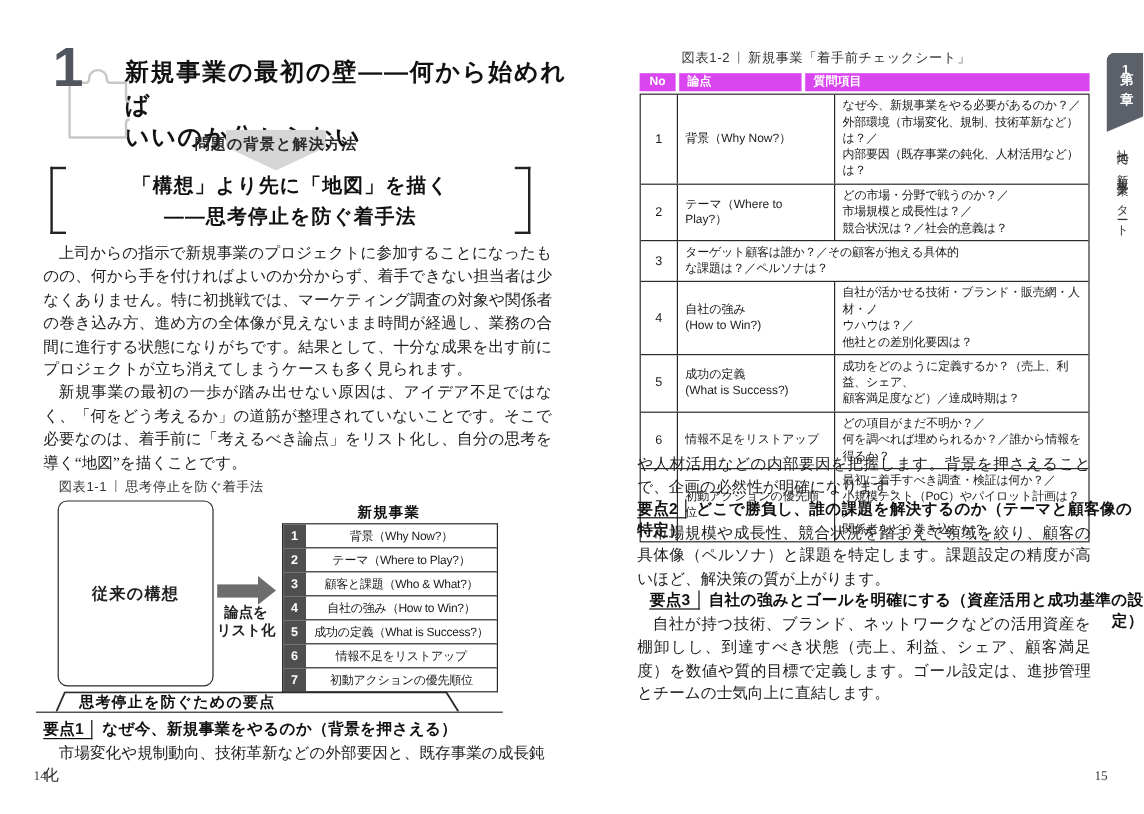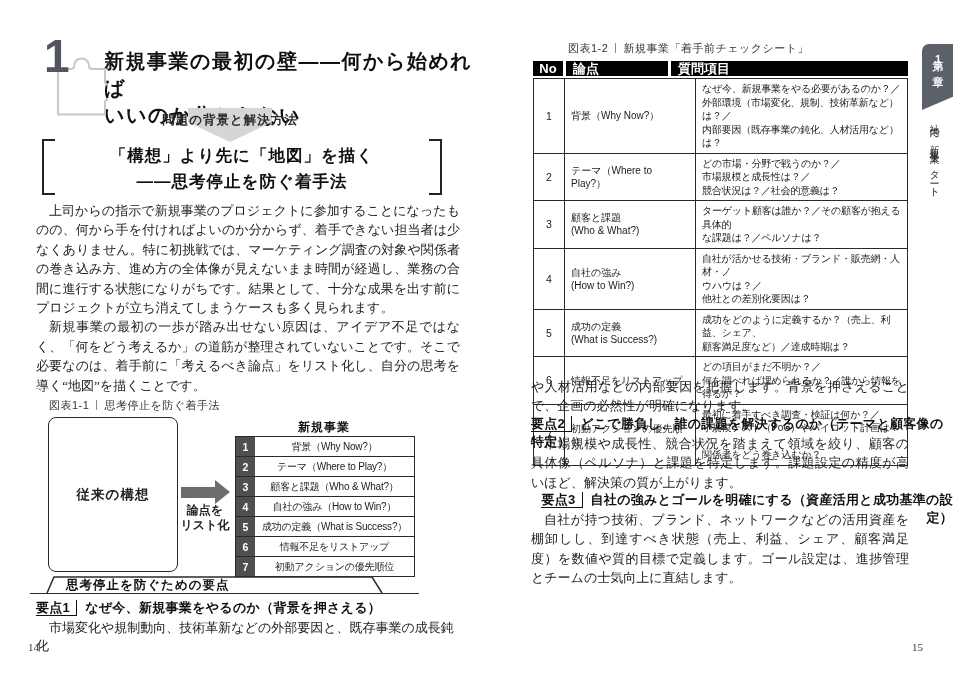--- a/index.html
+++ b/index.html
@@ -48,21 +48,21 @@
   .kp-head{font-size:13px;font-weight:bold;color:#111;letter-spacing:.3px;}
   .kp-label{border-bottom:1.5px solid #111;border-right:1px solid #111;padding-right:6px;margin-right:8px;}
   .kp1-head{left:36px;top:599px;}
   .kp1-body{left:36px;top:619px;width:424px;font-size:13px;color:#222;text-indent:1em;}
   .pagenum{font-size:11px;color:#3a3a3a;}
 
   
   .f2-caption{left:535px;top:41px;padding-left:33px;}
   .f2{left:533px;top:61px;width:375px;}
   .f2-head{display:flex;gap:3px;margin-bottom:2px;}
-  .f2-head .hc{background:#000000;color:#fff;font-size:13px;font-weight:bold;line-height:15px;height:15px;}
+  .f2-head .hc{background:#d946ef;color:#fff;font-size:10px;font-weight:bold;line-height:15px;height:15px;}
   .h-no{width:30px;text-align:center;}
   .h-topic{width:102px;padding-left:7px;box-sizing:border-box;}
   .h-q{flex:1;padding-left:7px;}
   .f2-body{border:1px solid #2a2a2a;}
   .t-row{display:flex;align-items:stretch;}
   .t-row + .t-row{border-top:1px solid #2a2a2a;}
   .t-no{width:30px;border-right:1px solid #2a2a2a;display:flex;align-items:center;justify-content:center;font-size:10.5px;color:#1a1a1a;}
   .t-topic{width:118px;border-right:1px solid #2a2a2a;padding:3px 6px;display:flex;align-items:center;font-size:10px;line-height:13px;white-space:pre-line;color:#1a1a1a;}
   .t-q{flex:1;padding:3px 6px;display:flex;align-items:center;font-size:10px;line-height:13.5px;white-space:pre-line;letter-spacing:-.2px;color:#1a1a1a;}
 
@@ -187,22 +187,20 @@
         </div>
       <div class="t-row">
           <div class="t-no">2</div>
           <div class="t-topic">テーマ（Where to Play?）</div>
           <div class="t-q">どの市場・分野で戦うのか？／
 市場規模と成長性は？／
 競合状況は？／社会的意義は？</div>
         </div>
       <div class="t-row">
           <div class="t-no">3</div>
-          <div class="t-topic">顧客と課題
-(Who &amp; What?)</div>
           <div class="t-q">ターゲット顧客は誰か？／その顧客が抱える具体的
 な課題は？／ペルソナは？</div>
         </div>
       <div class="t-row">
           <div class="t-no">4</div>
           <div class="t-topic">自社の強み
 (How to Win?)</div>
           <div class="t-q">自社が活かせる技術・ブランド・販売網・人材・ノ
 ウハウは？／
 他社との差別化要因は？</div>

